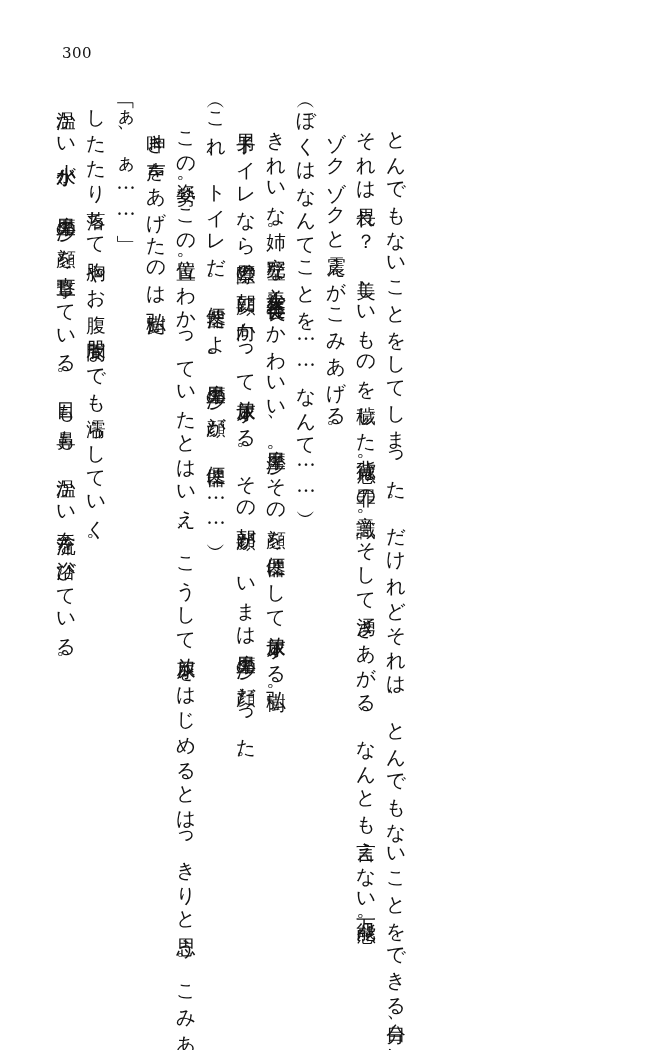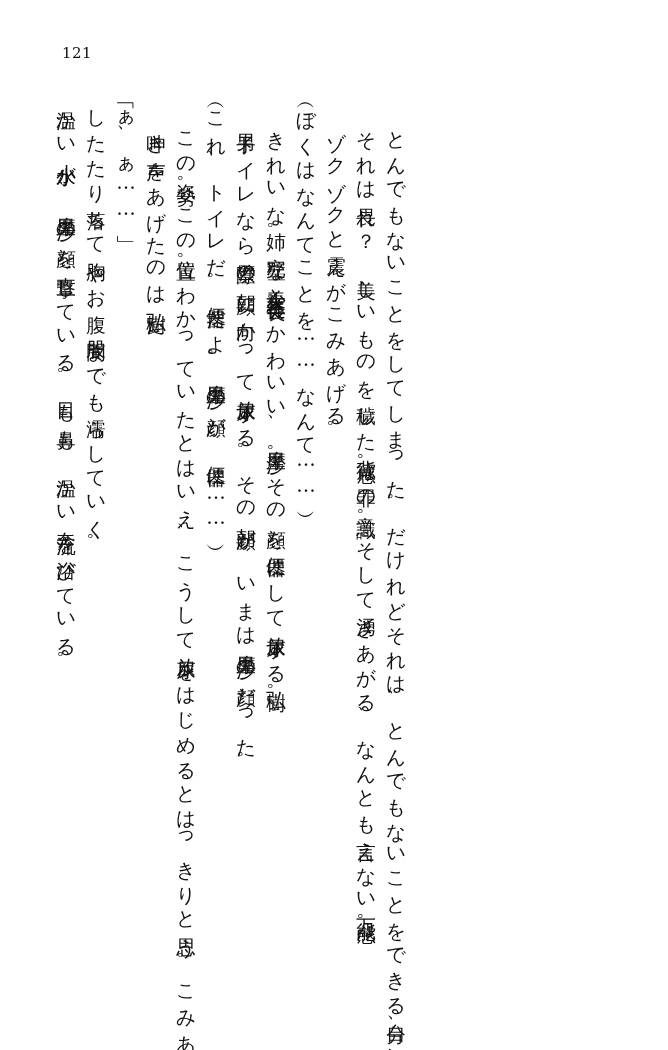--- a/index.html
+++ b/index.html
@@ -57,21 +57,21 @@
   }
   .col:first-child {
     margin-left: 0;
   }
 </style>
 </head>
 <body>
 
 <div class="page">
 
-  <div class="page-number">121</div>
+  <div class="page-number">300</div>
 
   <div class="text-body">
     <div class="col">温かい小水が、摩里沙の顔を直撃している。目も鼻も、温かい奔流を浴びている。</div>
     <div class="col">したたり落ちて胸やお腹、股間までも濡らしていく。</div>
     <div class="col">「ぁ、ぁ……」</div>
     <div class="col">　呻き声をあげたのは弘樹だ。</div>
     <div class="col">　この姿勢。この位置。わかっていたとはいえ、こうして放尿をはじめるとはっきりと思う。こみあげてくる。</div>
     <div class="col">（これ、トイレだ。便器だよ。摩里沙の顔が、便器に……）</div>
     <div class="col">　男子トイレなら壁際の朝顔に向かって放尿する。その朝顔が、いまは摩里沙の顔だった。</div>
     <div class="col">　きれいな姉。完璧な美少女生徒会長。かわいい、摩里沙。その顔を便器にして放尿する弘樹。</div>

